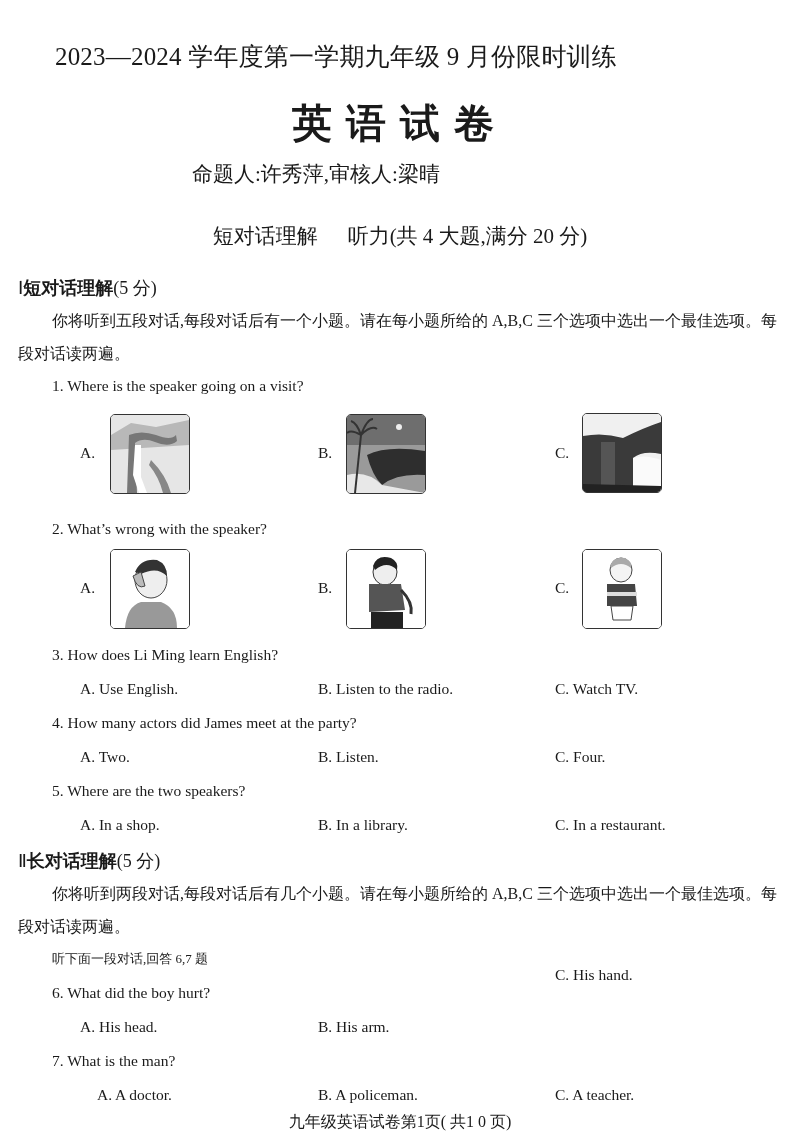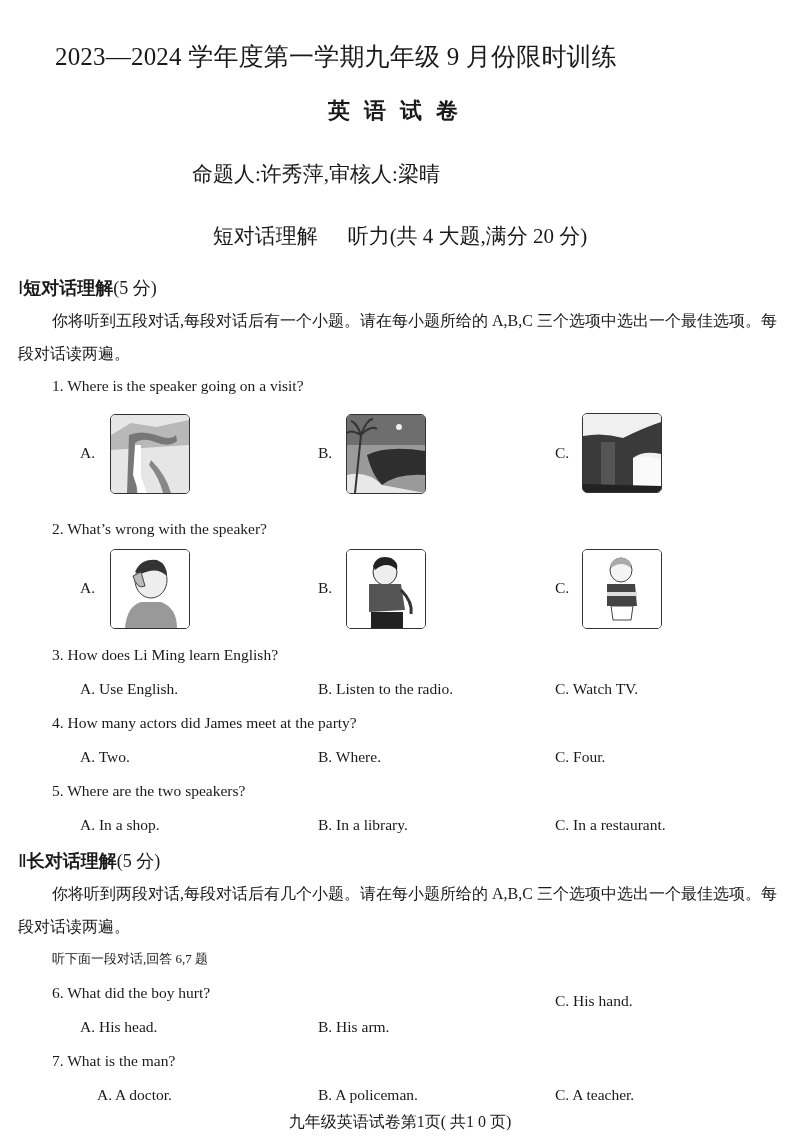--- a/index.html
+++ b/index.html
@@ -2,21 +2,21 @@
 <html><head>
 <meta charset="utf-8">
 <style>
   html, body { margin: 0; padding: 0; background: #ffffff; }
   body {
     width: 800px; height: 1148px; position: relative; overflow: hidden;
     font-family: "Liberation Serif", "DejaVu Serif", serif; color: #1a1a1a;
   }
   .abs { position: absolute; }
   .title1 { top: 40px; left: 0; width: 672px; text-align: center; font-size: 25px; letter-spacing: 0.2px; }
-  .title2 { top: 96px; left: 0; width: 800px; text-align: center; font-size: 22px; font-weight: bold; letter-spacing: 14px; font-family: "DejaVu Sans", sans-serif; }
+  .title2 { top: 96px; left: 0; width: 800px; text-align: center; font-size: 40px; font-weight: bold; letter-spacing: 14px; font-family: "DejaVu Sans", sans-serif; }
   .authors { top: 160px; left: 0; width: 632px; text-align: center; font-size: 21px; }
   .part-title { top: 222px; left: 0; width: 800px; text-align: center; font-size: 21px; }
   .part-title .sp { display: inline-block; width: 30px; }
   .sec { font-size: 18px; left: 18px; font-family: "DejaVu Sans", sans-serif; font-weight: bold; }
   .sec .num { font-family: "Liberation Serif", serif; font-weight: normal; }
   .sec .pts { font-weight: normal; font-family: "Liberation Serif", serif; }
   .para { left: 18px; width: 770px; font-size: 16px; line-height: 33px; text-indent: 34px; }
   .q { left: 52px; font-size: 15.5px; }
   .opt { font-size: 15.5px; }
   .oa { left: 80px; } .ob { left: 318px; } .oc { left: 555px; }
@@ -120,42 +120,42 @@
   <span>3.</span> <span>How does Li Ming learn English?</span>
 </div>
 <div class="abs opt oa" style="top:680px;"><span>A.</span> <span>Use English.</span></div>
 <div class="abs opt ob" style="top:680px;"><span>B.</span> <span>Listen to the radio.</span></div>
 <div class="abs opt oc" style="top:680px;"><span>C.</span> <span>Watch TV.</span></div>
 
 <div class="abs q" style="top:714px;">
   <span>4.</span> <span>How many actors did James meet at the party?</span>
 </div>
 <div class="abs opt oa" style="top:748px;"><span>A.</span> <span>Two.</span></div>
-<div class="abs opt ob" style="top:748px;"><span>B.</span> <span>Where.</span></div>
+<div class="abs opt ob" style="top:748px;"><span>B.</span> <span>Listen.</span></div>
 <div class="abs opt oc" style="top:748px;"><span>C.</span> <span>Four.</span></div>
 
 <div class="abs q" style="top:782px;">
   <span>5.</span> <span>Where are the two speakers?</span>
 </div>
 <div class="abs opt oa" style="top:816px;"><span>A.</span> <span>In a shop.</span></div>
 <div class="abs opt ob" style="top:816px;"><span>B.</span> <span>In a library.</span></div>
 <div class="abs opt oc" style="top:816px;"><span>C.</span> <span>In a restaurant.</span></div>
 
 <div class="abs sec" style="top:849px;">
   <span class="num">Ⅱ</span><span>长对话理解</span><span class="pts">(5 分)</span>
 </div>
 <div class="abs para" style="top:877px;">你将听到两段对话,每段对话后有几个小题。请在每小题所给的 A,B,C 三个选项中选出一个最佳选项。每段对话读两遍。</div>
 <div class="abs q" style="top:950px;font-size:13px;">听下面一段对话,回答 6,7 题</div>
 
 <div class="abs q" style="top:984px;">
   <span>6.</span> <span>What did the boy hurt?</span>
 </div>
 <div class="abs opt oa" style="top:1018px;"><span>A.</span> <span>His head.</span></div>
 <div class="abs opt ob" style="top:1018px;"><span>B.</span> <span>His arm.</span></div>
-<div class="abs opt oc" style="top:992px;"><span>C.</span> <span>His hand.</span></div>
+<div class="abs opt oc" style="top:966px;"><span>C.</span> <span>His hand.</span></div>
 
 <div class="abs q" style="top:1052px;">
   <span>7.</span> <span>What is the man?</span>
 </div>
 <div class="abs opt oa" style="top:1086px;margin-left:17px;"><span>A.</span> <span>A doctor.</span></div>
 <div class="abs opt ob" style="top:1086px;"><span>B.</span> <span>A policeman.</span></div>
 <div class="abs opt oc" style="top:1086px;"><span>C.</span> <span>A teacher.</span></div>
 
 <div class="abs footer">九年级英语试卷第1页( 共1 0 页)</div>
 

